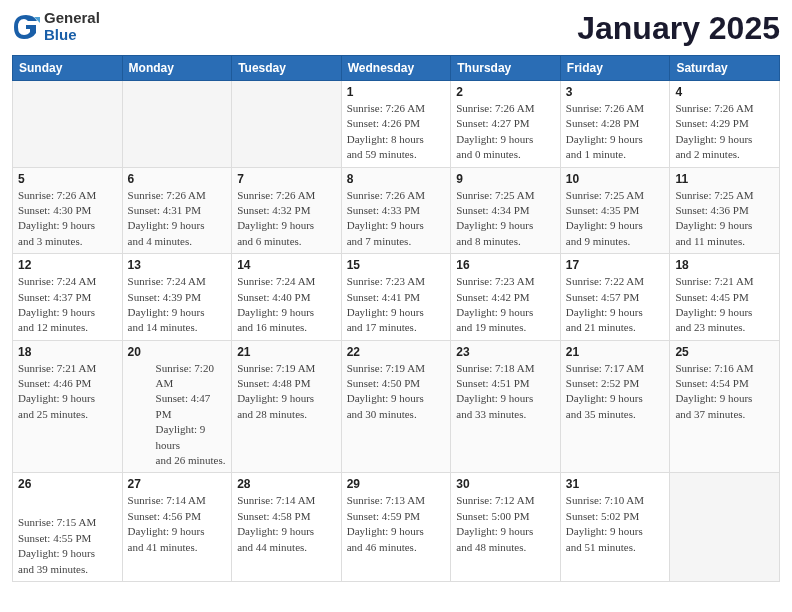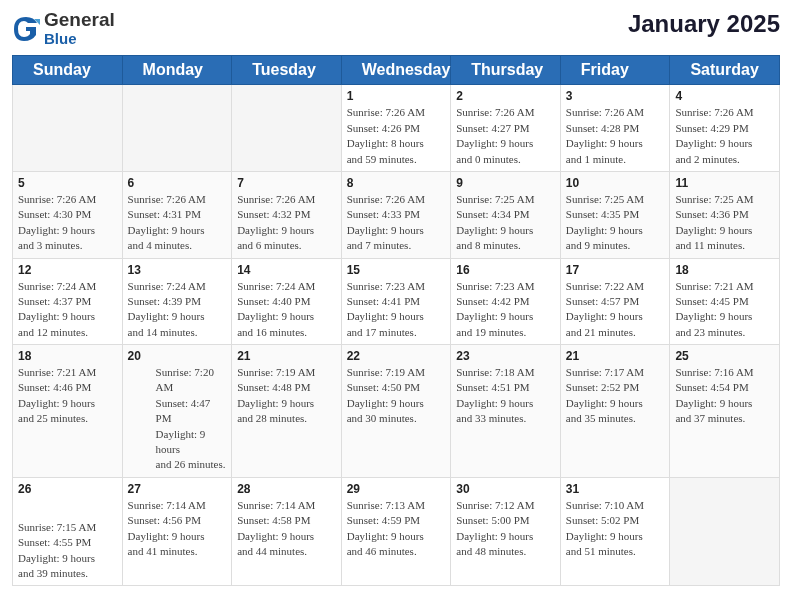--- a/index.html
+++ b/index.html
@@ -25,58 +25,58 @@
     .logo {
       display: flex;
       align-items: center;
     }
     .logo-text {
       display: flex;
       flex-direction: column;
       line-height: 1.1;
     }
     .logo-general {
-      font-size: 19px;
+      font-size: 15px;
       font-weight: bold;
       color: #333;
     }
     .logo-blue {
       font-size: 15px;
       font-weight: bold;
       color: #1a5fa8;
     }
     .logo-icon {
       width: 28px;
       height: 28px;
       margin-right: 4px;
     }
     .title-block {
       text-align: right;
     }
     .month-title {
-      font-size: 24px;
+      font-size: 32px;
       font-weight: bold;
       color: #1a1a2e;
       margin-left: 12px;
     }
     .location {
       font-size: 13px;
       color: #555;
     }
     .calendar {
       width: 100%;
       border-collapse: collapse;
       table-layout: fixed;
     }
     .calendar th {
       background-color: #2a6db5;
       color: white;
       text-align: left;
-      padding: 5px 20px;
-      font-size: 16px;
+      padding: 5px 6px;
+      font-size: 12px;
       font-weight: bold;
       border: 1px solid #1e5a9a;
     }
     .calendar td {
       border: 1px solid #ddd;
       vertical-align: top;
       padding: 4px 5px;
       font-size: 9.5px;
       color: #333;
       height: 80px;

